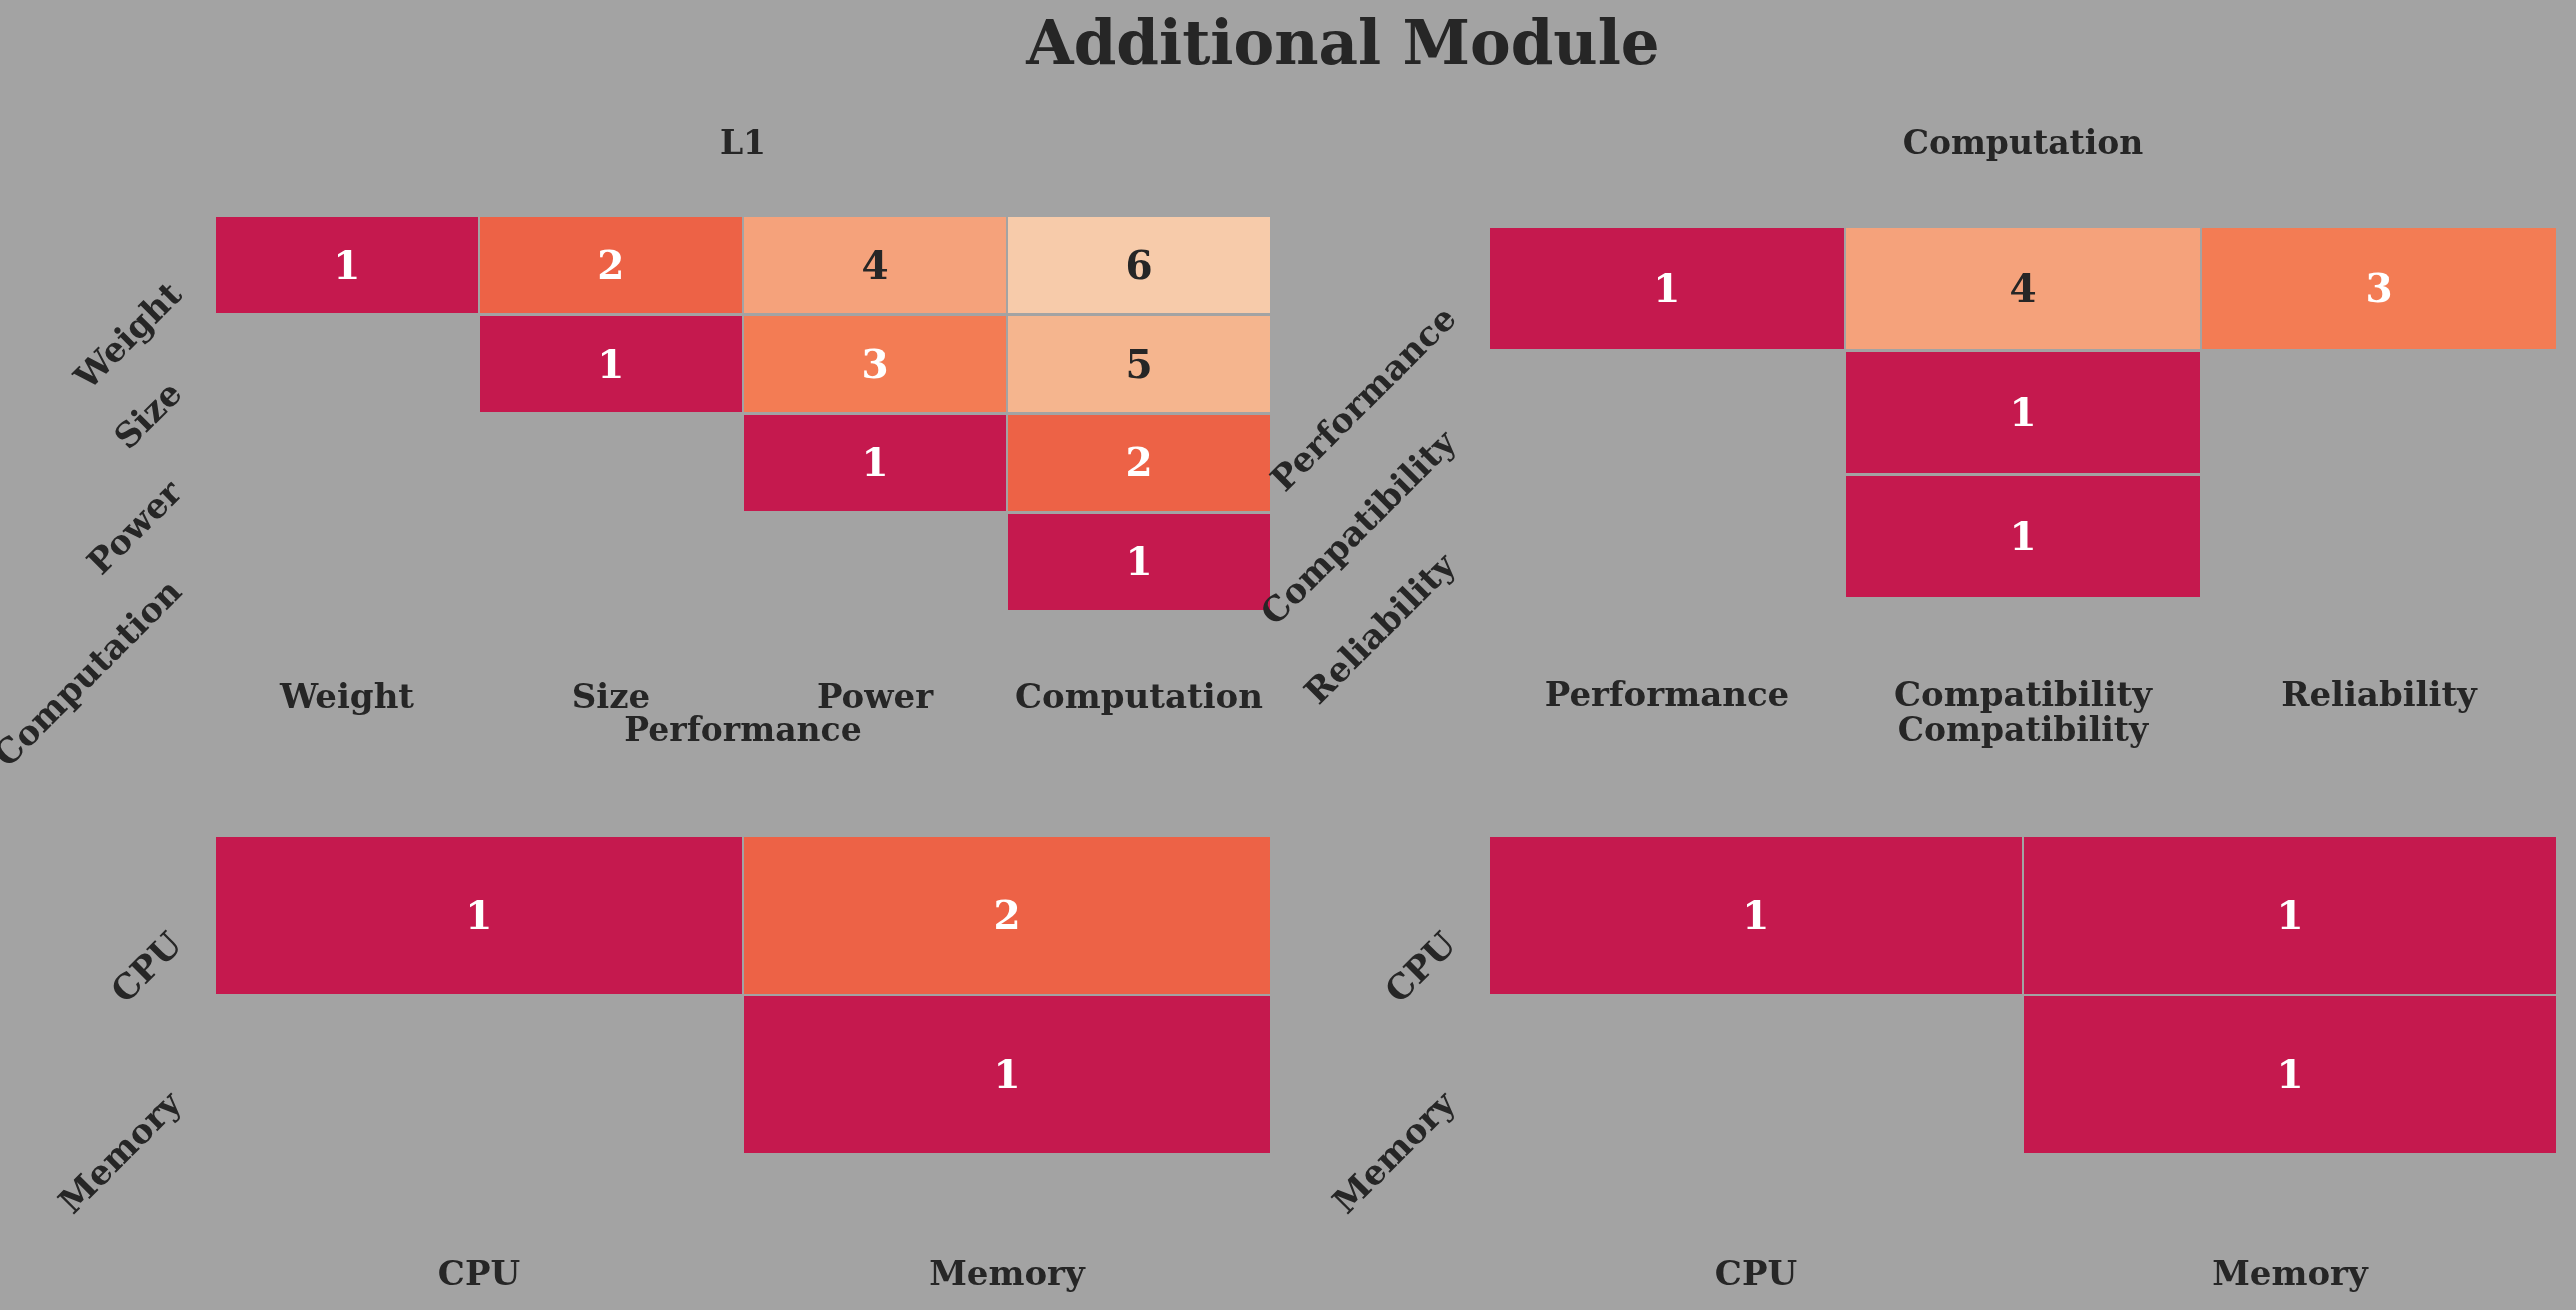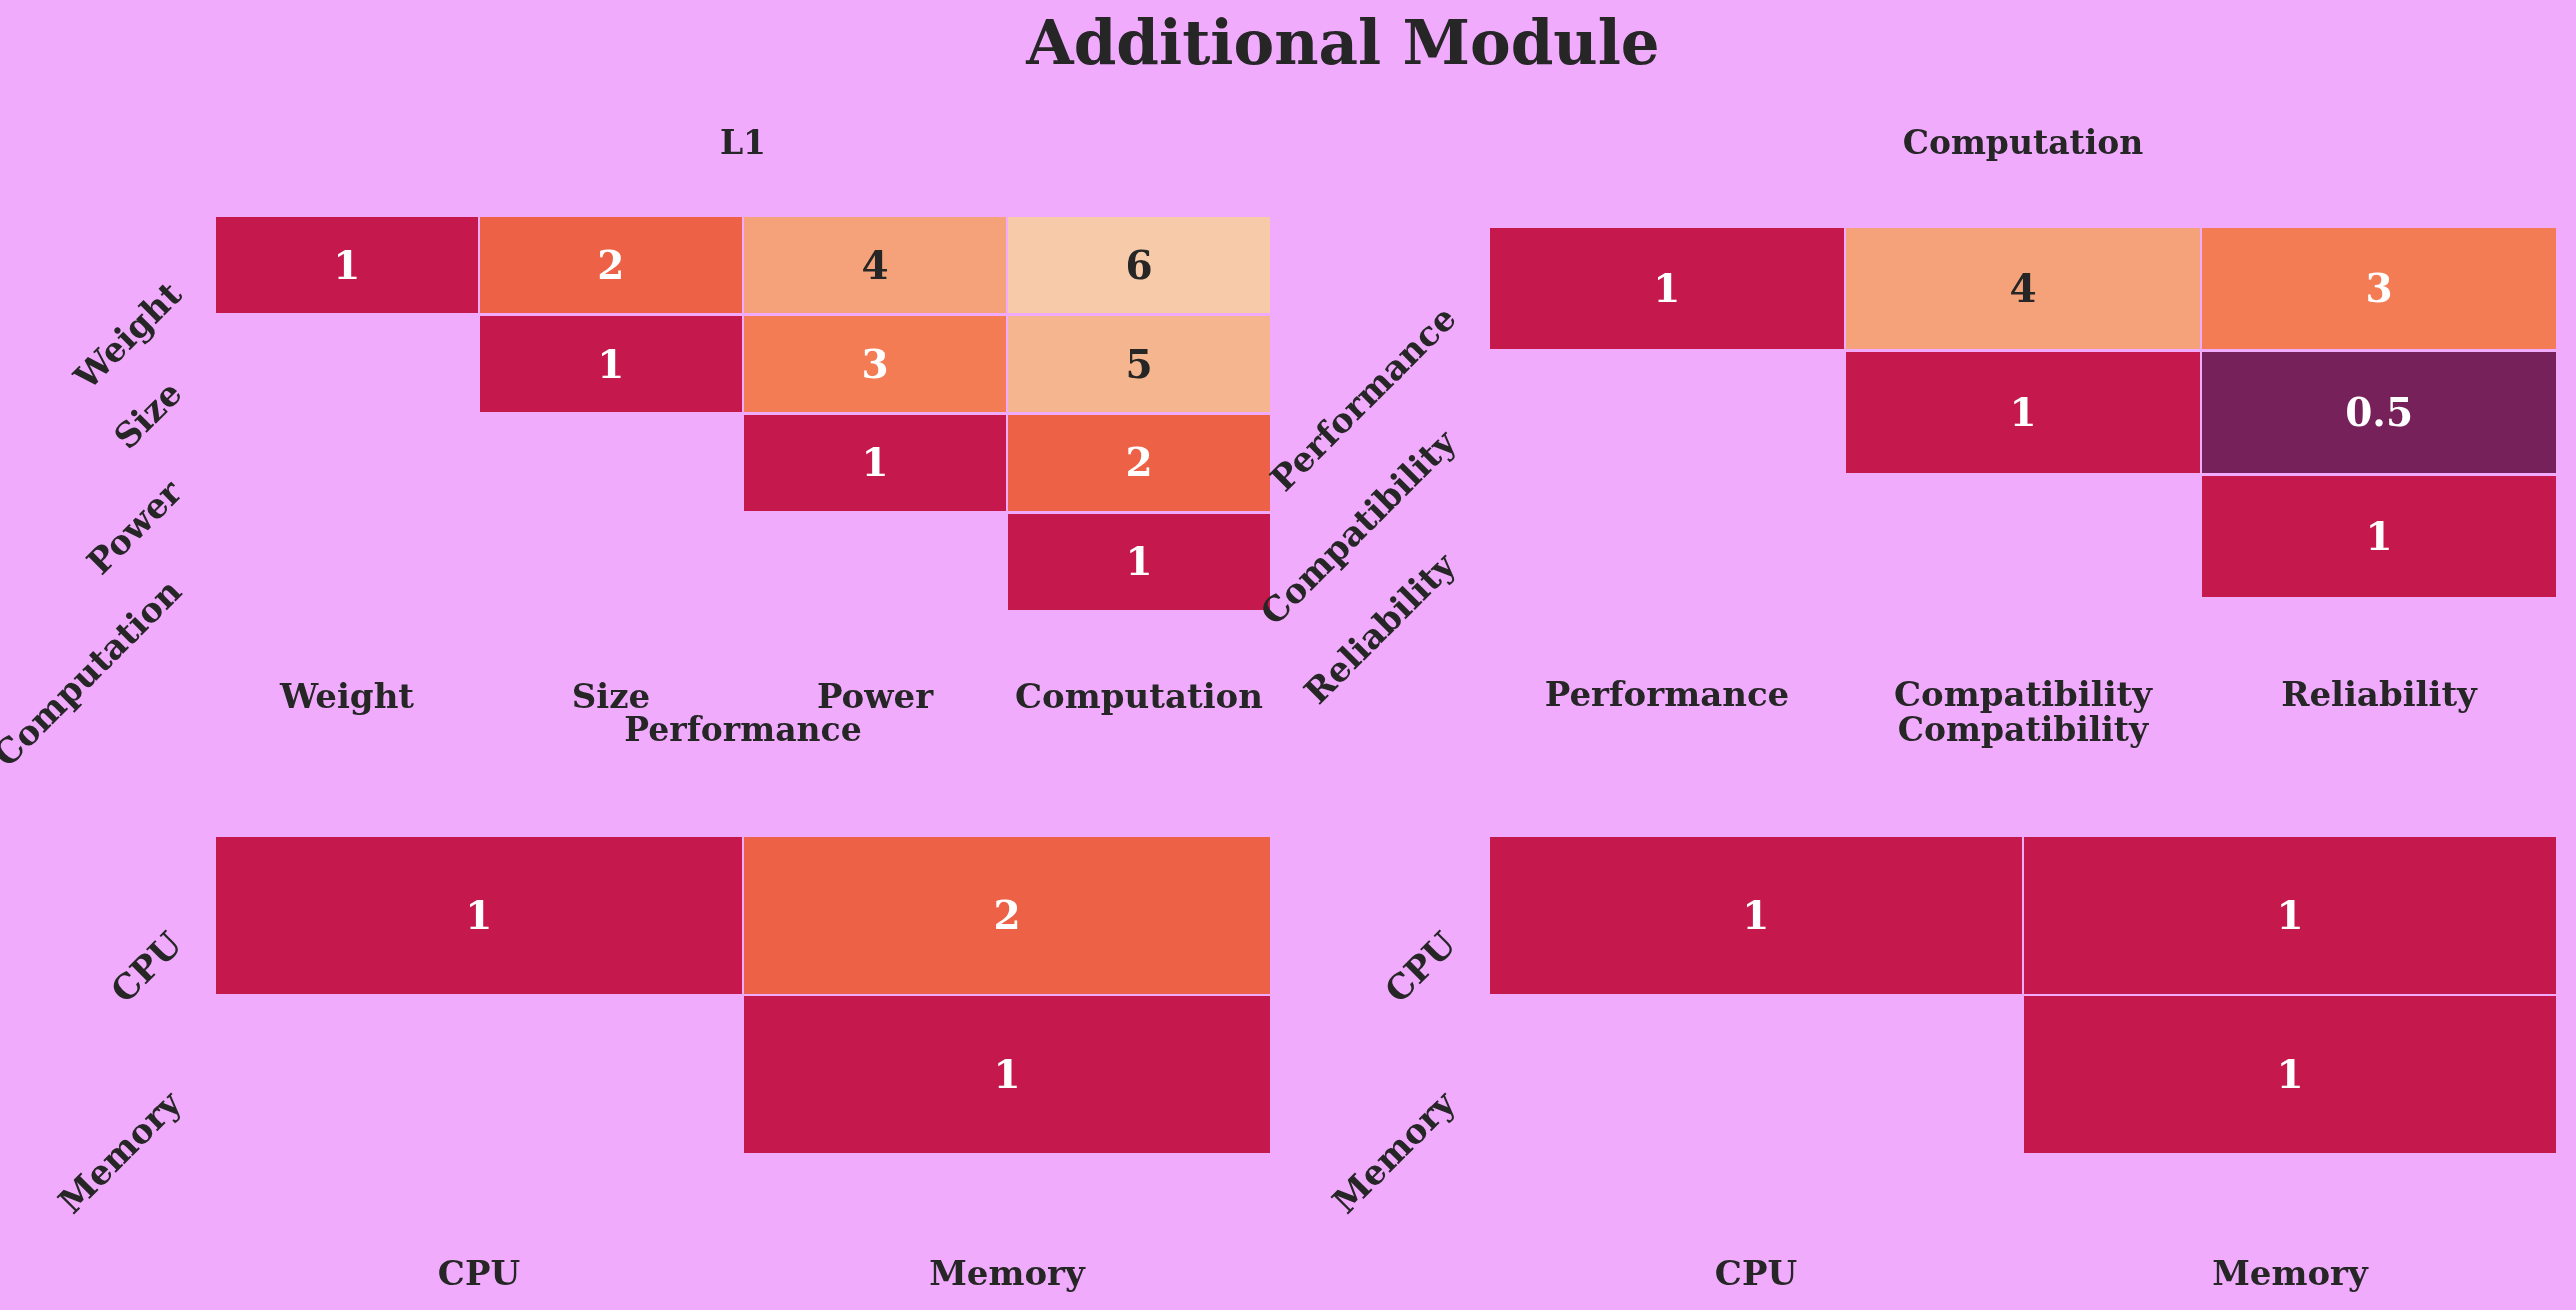--- a/index.html
+++ b/index.html
@@ -11,21 +11,21 @@
     width: 2576px;
     height: 1311px;
     overflow: hidden;
     font-family: "DejaVu Serif", "Liberation Serif", serif;
     color: #262626;
   }
   .figure {
     position: relative;
     width: 2576px;
     height: 1311px;
-    background: #f0abfc;
+    background: #a3a3a3;
     text-align: right;
   }
   .main-title {
     position: absolute;
     top: 6.6px;
     left: 1343px;
     transform: translateX(-50%);
     font-size: 61px;
     font-weight: 700;
     white-space: nowrap;
@@ -112,21 +112,20 @@
     </section>
 
   <section class="subplot" style="left:1490px; top:228px; width:1066px; height:369px;">
     <span class="subplot-title" style="top:-105px;">Computation</span>
     <div class="heatmap-grid" style="grid-template-columns: repeat(3, 1fr); grid-template-rows: repeat(3, 1fr);">
         <div class="cell" style="background: rgb(197, 25, 78); color: rgb(255, 255, 255);">1</div>
         <div class="cell" style="background: rgb(245, 162, 123); color: rgb(38, 38, 38);">4</div>
         <div class="cell" style="background: rgb(243, 124, 84); color: rgb(255, 255, 255);">3</div>
         <div class="cell empty"></div>
         <div class="cell" style="background: rgb(197, 25, 78); color: rgb(255, 255, 255);">1</div>
-        <div class="cell" style="background: rgb(119, 33, 91); color: rgb(255, 255, 255);">0.5</div>
         <div class="cell empty"></div>
         <div class="cell empty"></div>
         <div class="cell" style="background: rgb(197, 25, 78); color: rgb(255, 255, 255);">1</div>
       </div>
   <span class="row-label" style="top: 84px; right: calc(100% + 41px);">Performance</span>
       <span class="row-label" style="top: 208px; right: calc(100% + 41px);">Compatibility</span>
       <span class="row-label" style="top: 331px; right: calc(100% + 41px);">Reliability</span>
       <span class="col-label" style="left: 177px; top: 446px;">Performance</span>
       <span class="col-label" style="left: 533px; top: 446px;">Compatibility</span>
       <span class="col-label" style="left: 889px; top: 446px;">Reliability</span>

